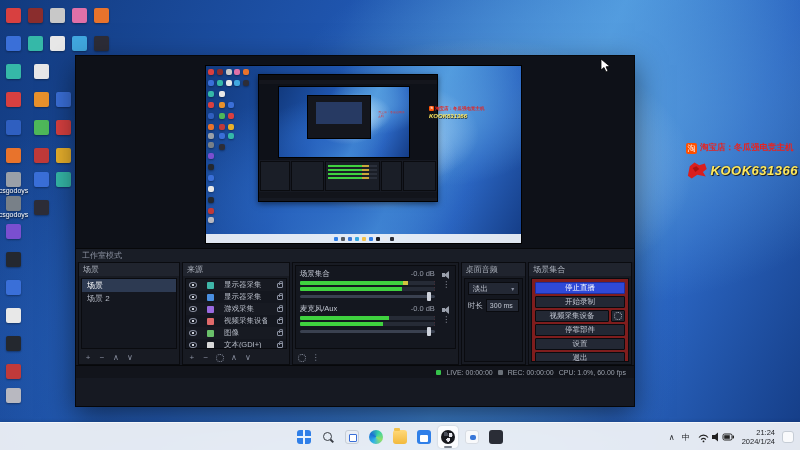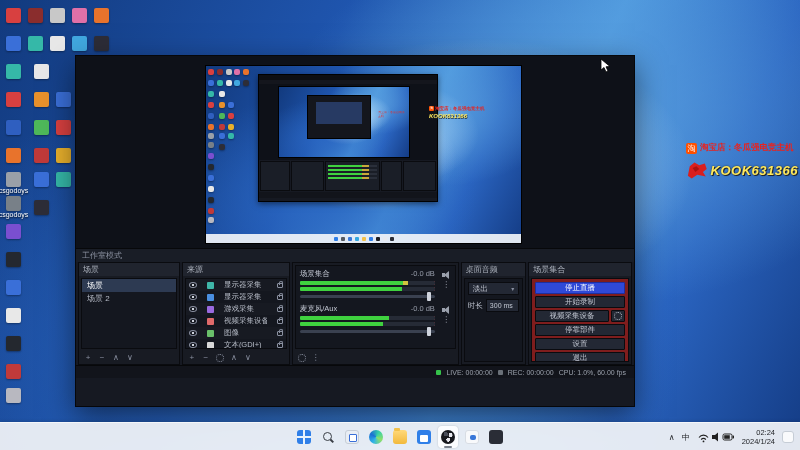--- a/index.html
+++ b/index.html
@@ -492,19 +492,19 @@
         </g>
         <circle cx="6.5" cy="10.4" r="0.9" fill="#222"></circle>
         <polygon points="15,4 18,4 21,1.5 21,10.5 18,8 15,8" fill="#222"></polygon>
         <g>
           <rect x="26" y="3" width="9" height="6" rx="1.5" fill="none" stroke="#222"></rect>
           <rect x="35.6" y="4.6" width="1.4" height="2.8" fill="#222"></rect>
           <rect x="27.2" y="4.2" width="5.6" height="3.6" fill="#222"></rect>
         </g>
       </svg>
       <div class="clock">
-        <div>02:24</div>
+        <div>21:24</div>
         <div>2024/1/24</div>
       </div>
       <div class="notif"></div>
     </div>
   </div>
 </div>
 
 </body></html>

